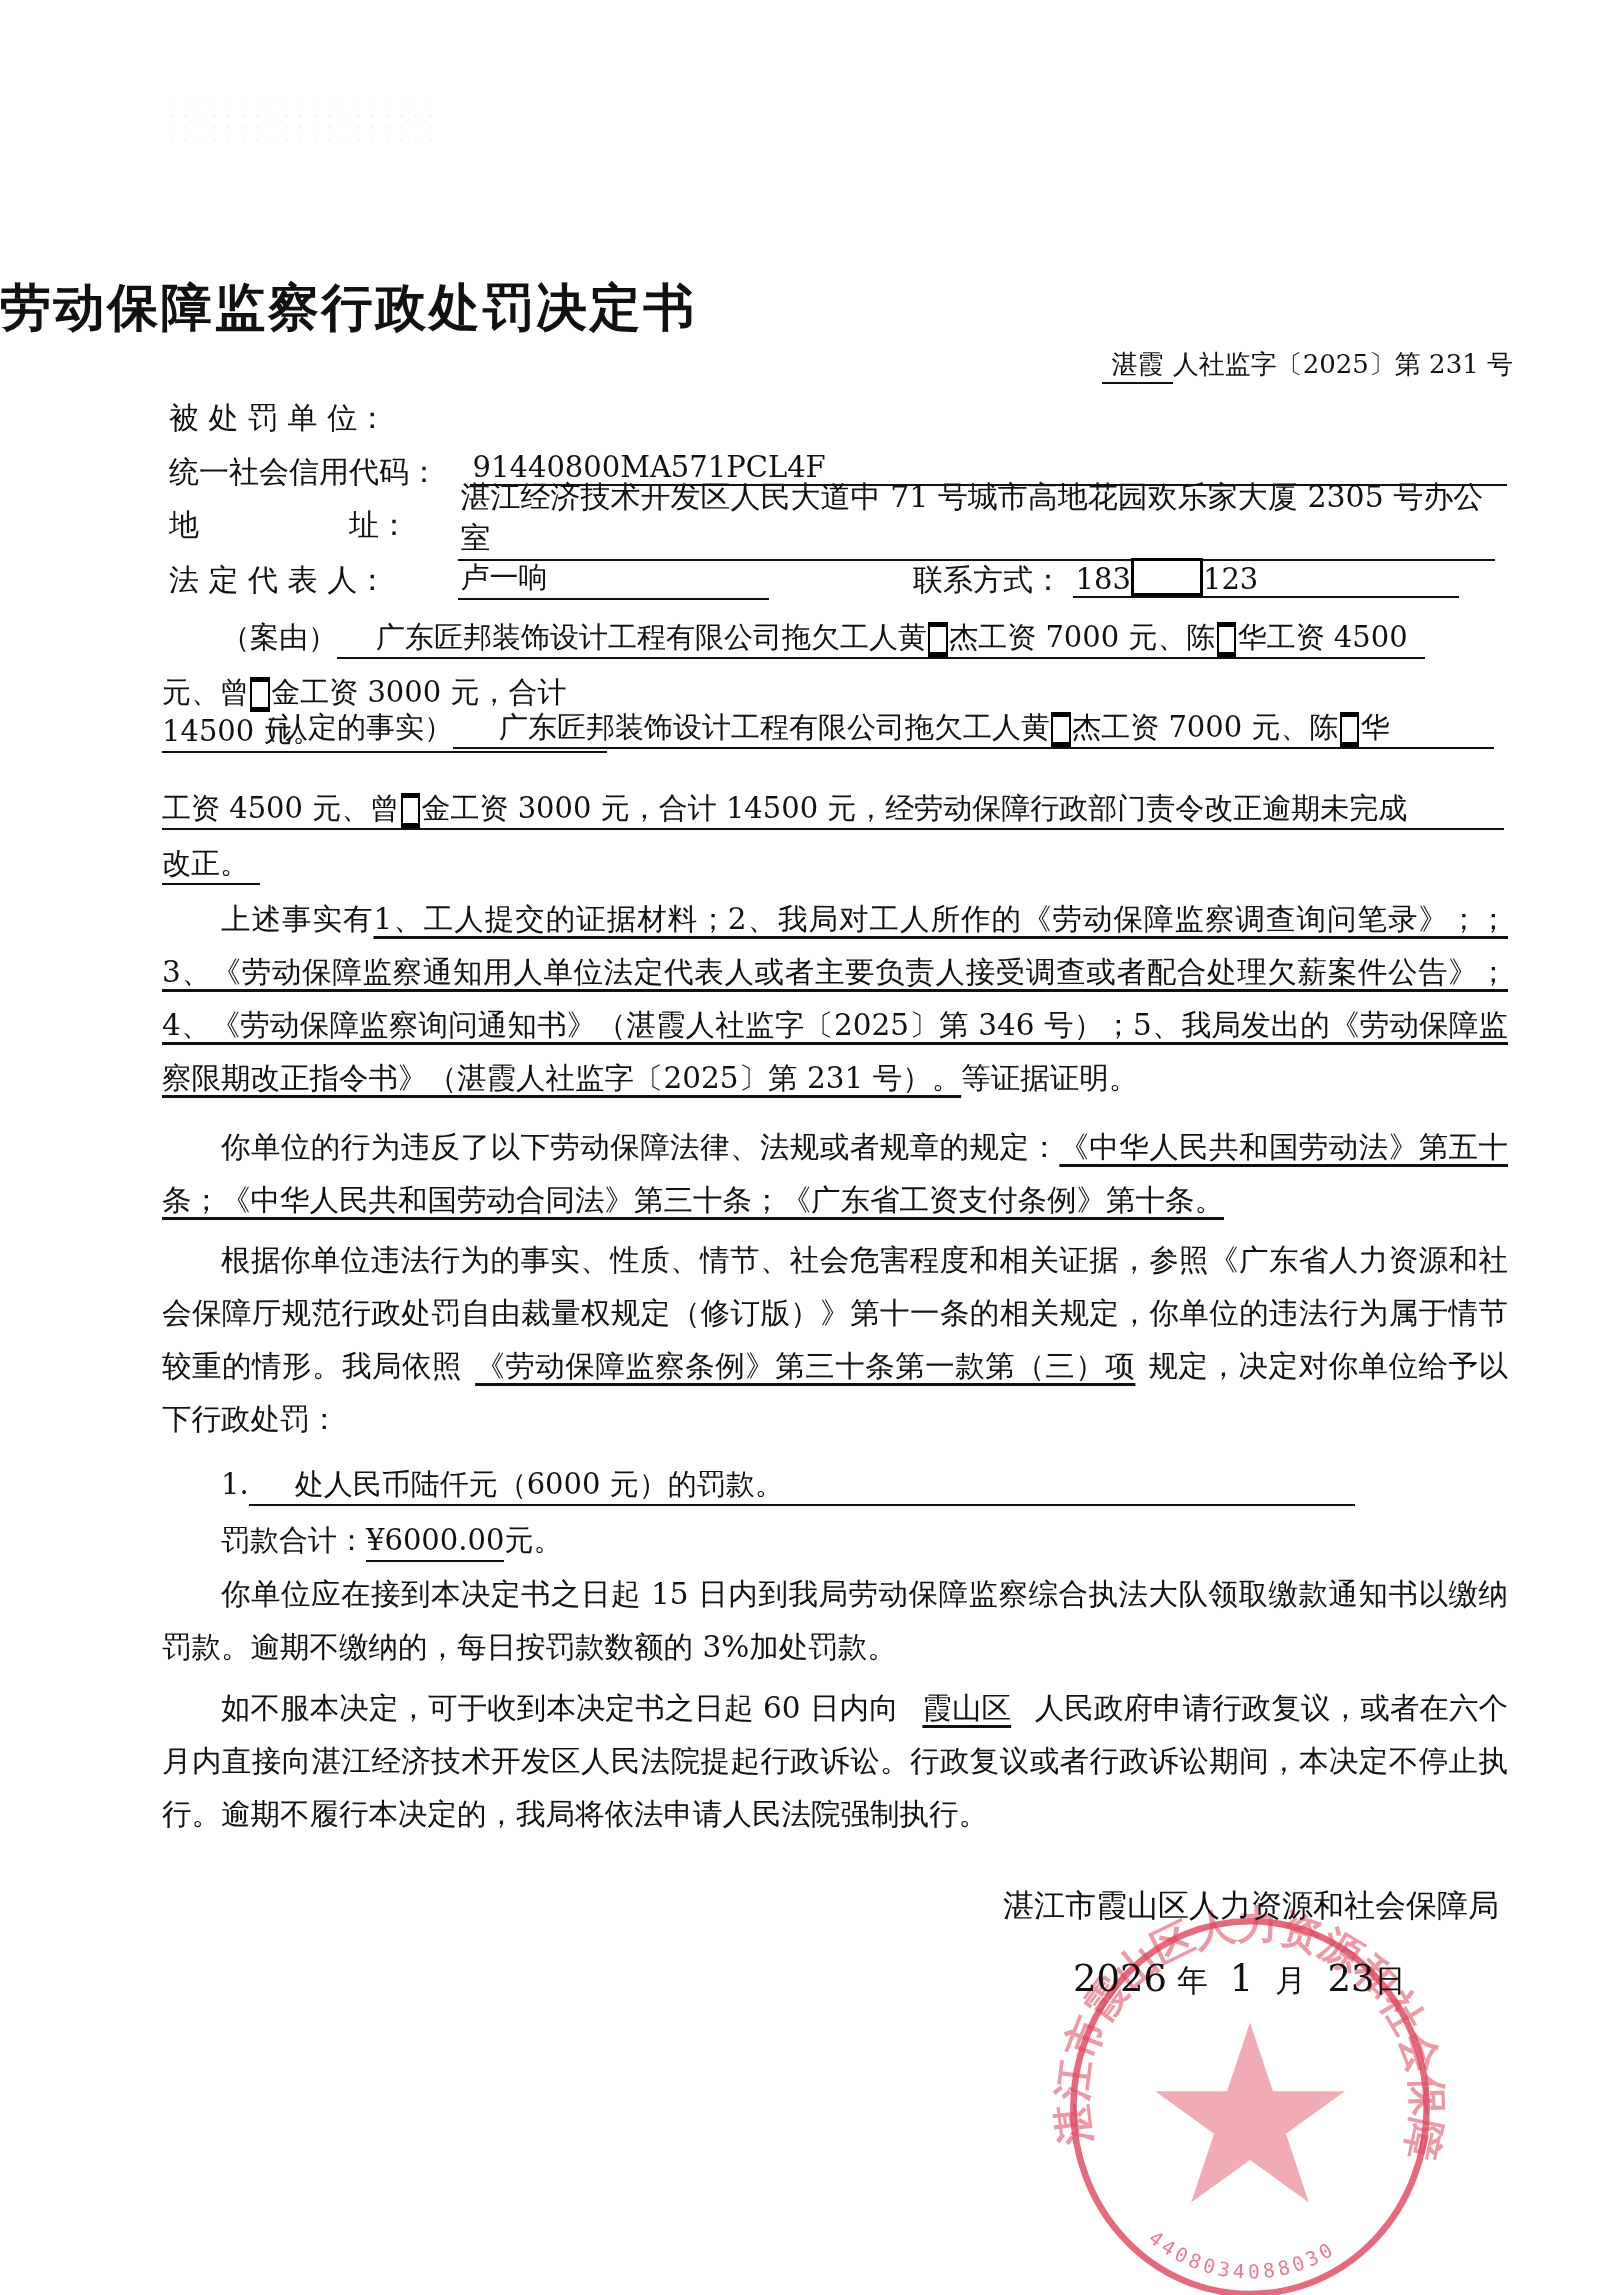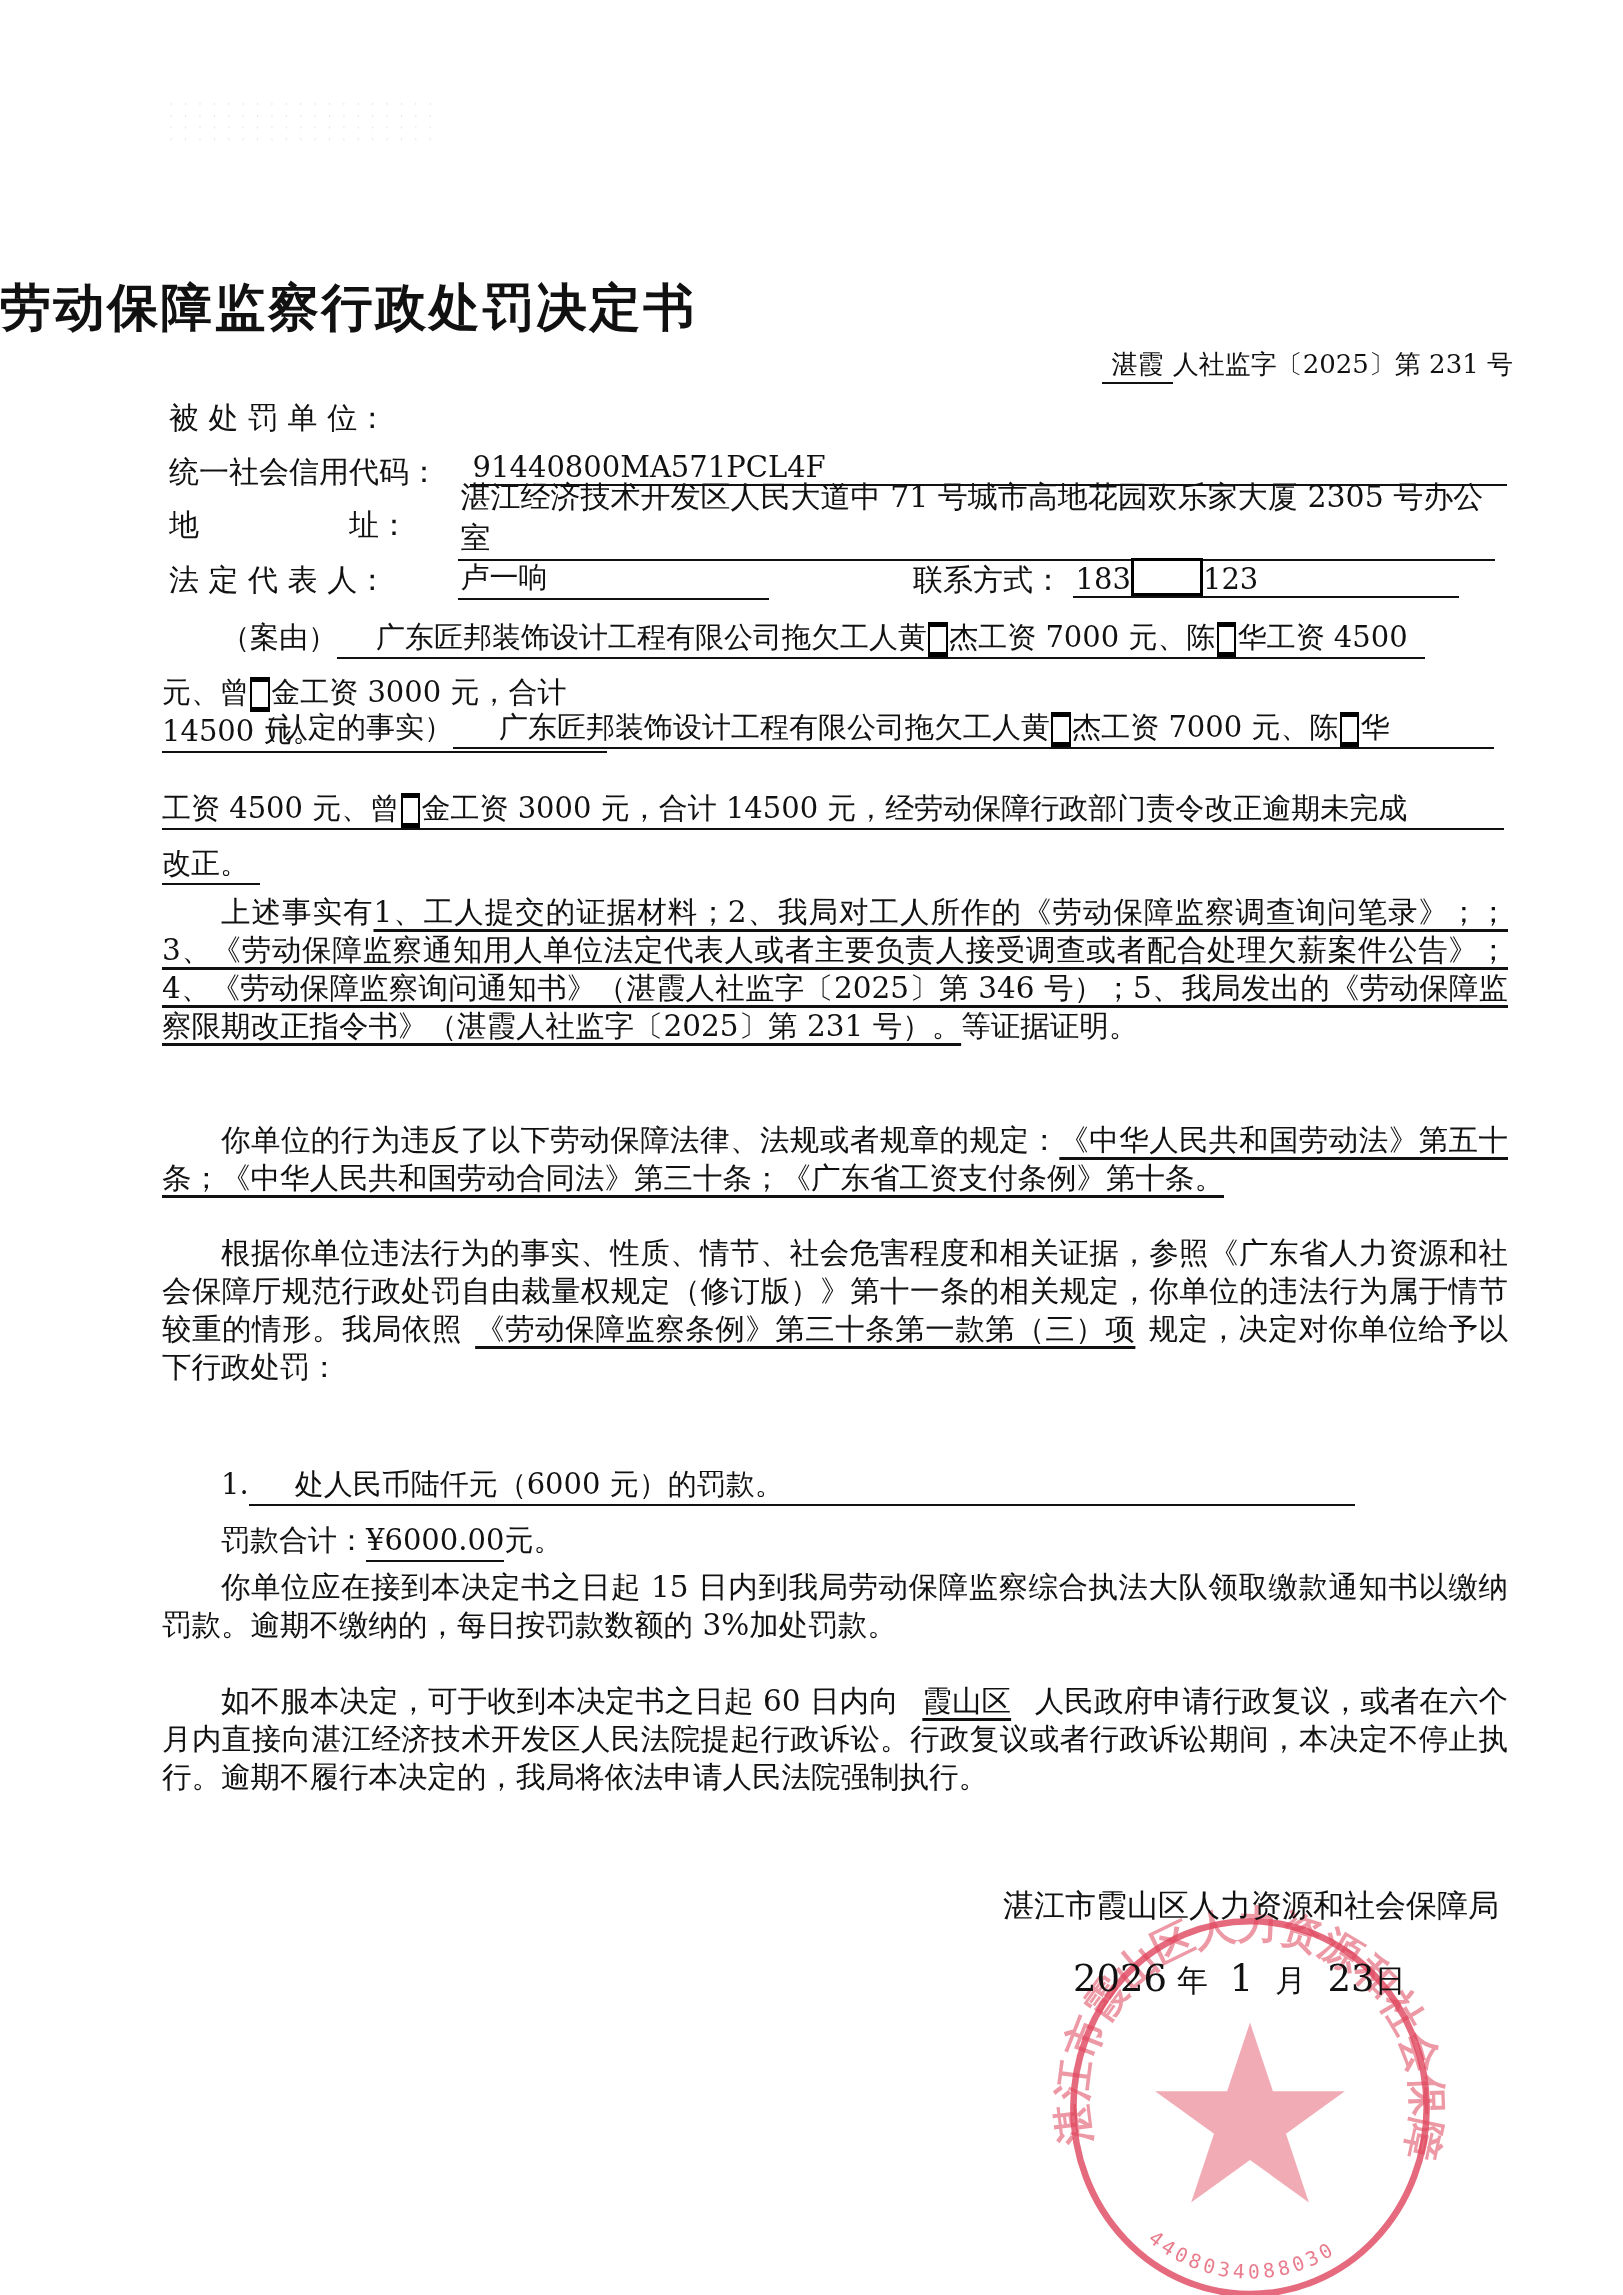--- a/index.html
+++ b/index.html
@@ -9,21 +9,21 @@
   .abs { position: absolute; white-space: nowrap; }
   .title { left: 0; width: 1623px; top: 274px; text-align: left; font-size: 51px;
            font-family: "DejaVu Sans", "Liberation Sans", sans-serif; font-weight: bold; letter-spacing: 2.6px; }
   .docno { right: 110px; top: 347px; font-size: 26px; }
   .u { border-bottom: 2.6px solid #111; display: inline-block; }
   .line { position: absolute; font-size: 29px; line-height: 39px; }
   .field-label { position: absolute; left: 169px; font-size: 30px; }
   .field-val { position: absolute; font-size: 29px; border-bottom: 2.6px solid #111; padding-left: 2.6px; }
   .red { display: inline-block; width: 19.6px; height: 35px; border: 2.6px solid #000; border-top-width: 5.2px; border-bottom-width: 5.2px; vertical-align: middle; margin: 0 1.3px; box-sizing: border-box;}
   .redact-wide { display: inline-block; width: 72px; height: 38px; border: 3.9px solid #000; vertical-align: bottom; box-sizing: border-box; }
-  .para { position: absolute; left: 162px; width: 1346px; font-size: 29.5px; line-height: 38px; text-align: justify; }
+  .para { position: absolute; left: 162px; width: 1346px; font-size: 29.5px; line-height: 53px; text-align: justify; }
   .indent { text-indent: 59px; }
   .stamp { position: absolute; left: 1021px; top: 1859px; width: 458px; height: 458px; }
   .sign { right: 124px; top: 1885px; font-size: 31px; font-family: "DejaVu Sans", "Liberation Sans", sans-serif; }
   .date { left: 1073px; top: 1957px; font-size: 31px; }
   .hand { font-family: "DejaVu Serif", serif; font-size: 37px; }
   .noise { position: absolute; left: 164px; top: 98px; width: 275px; height: 52px;
            background-image: radial-gradient(#888 0.7px, transparent 1px); background-size: 14.4px 11.8px; opacity: 0.25; }
 </style>
 </head>
 <body>

